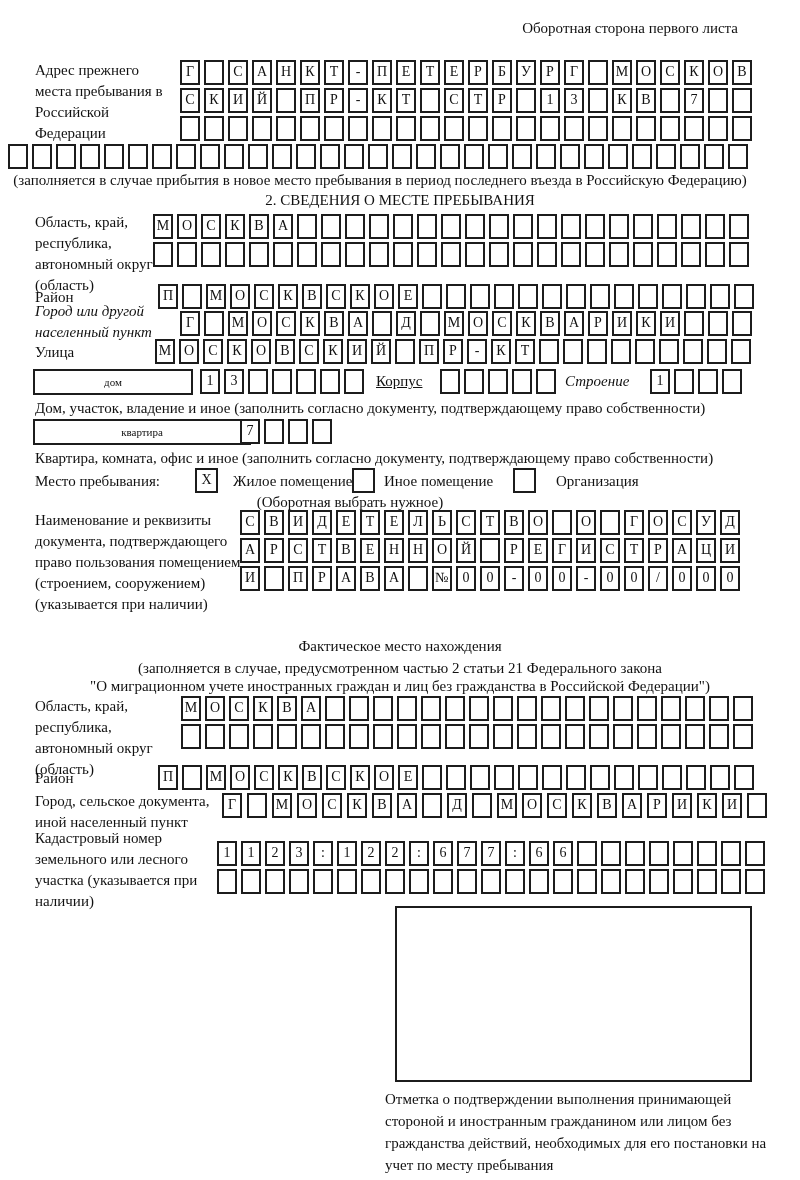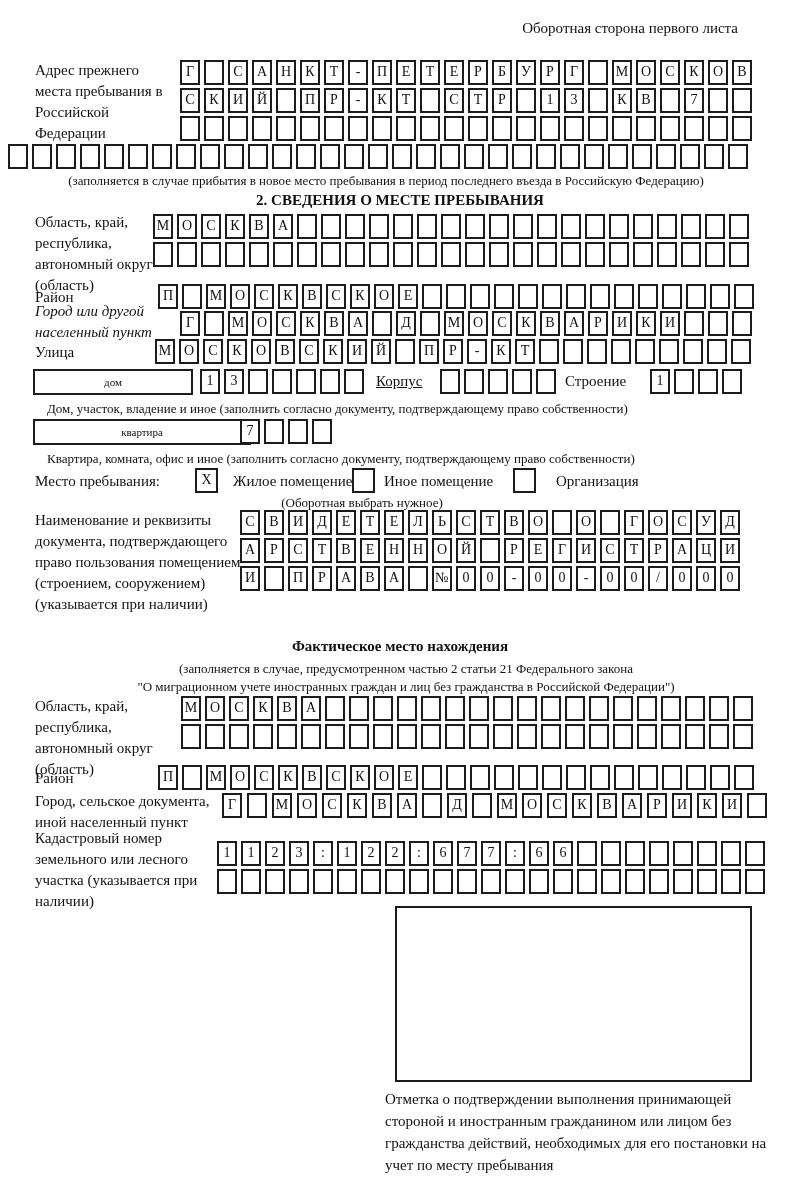--- a/index.html
+++ b/index.html
@@ -3,23 +3,23 @@
 <meta charset="utf-8">
 <style>
   html,body{margin:0;padding:0;background:#fff;}
   #form{
     position:relative;width:800px;height:1180px;background:#fff;
     font-family:"Liberation Serif","DejaVu Serif",serif;color:#111;
     overflow:hidden;
   }
   .abs{position:absolute;}
   .lbl{font-size:15px;line-height:21px;}
-  .cap{font-size:13px;line-height:17px;margin-left:12px;}
+  .cap{font-size:15px;line-height:17px;}
   .ctr{left:0;right:0;text-align:center;}
-  .bold{font-weight:bold;}
+  .bold{font-weight:normal;}
   .row{position:absolute;white-space:nowrap;height:25px;}
   .cell{
     display:inline-block;box-sizing:border-box;width:20px;height:25px;
     border:2px solid #1c1c1c;margin-right:4px;vertical-align:top;
     text-align:center;font-size:14px;line-height:20px;background:#fff;
   }
   .row.p25 .cell{margin-right:5px;}
   .wrect{
     position:absolute;box-sizing:border-box;height:26px;border:2px solid #1c1c1c;
     text-align:center;font-size:11px;line-height:22px;background:#fff;
@@ -58,21 +58,21 @@
   <div class="abs lbl" style="top:301px;left:35px;width:150px;font-style:italic;">Город или другой населенный пункт</div>
   <div class="row" style="top:311px;left:180px;"><span class="cell">Г</span><span class="cell"></span><span class="cell">М</span><span class="cell">О</span><span class="cell">С</span><span class="cell">К</span><span class="cell">В</span><span class="cell">А</span><span class="cell"></span><span class="cell">Д</span><span class="cell"></span><span class="cell">М</span><span class="cell">О</span><span class="cell">С</span><span class="cell">К</span><span class="cell">В</span><span class="cell">А</span><span class="cell">Р</span><span class="cell">И</span><span class="cell">К</span><span class="cell">И</span><span class="cell"></span><span class="cell"></span><span class="cell"></span></div>
 
   <div class="abs lbl" style="top:342px;left:35px;">Улица</div>
   <div class="row" style="top:339px;left:155px;"><span class="cell">М</span><span class="cell">О</span><span class="cell">С</span><span class="cell">К</span><span class="cell">О</span><span class="cell">В</span><span class="cell">С</span><span class="cell">К</span><span class="cell">И</span><span class="cell">Й</span><span class="cell"></span><span class="cell">П</span><span class="cell">Р</span><span class="cell">-</span><span class="cell">К</span><span class="cell">Т</span><span class="cell"></span><span class="cell"></span><span class="cell"></span><span class="cell"></span><span class="cell"></span><span class="cell"></span><span class="cell"></span><span class="cell"></span><span class="cell"></span></div>
 
   <div class="wrect" style="top:369px;left:33px;width:160px;">дом</div>
   <div class="row" style="top:369px;left:200px;"><span class="cell">1</span><span class="cell">3</span><span class="cell"></span><span class="cell"></span><span class="cell"></span><span class="cell"></span><span class="cell"></span></div>
   <div class="abs lbl" style="top:371px;left:376px;text-decoration:underline;">Корпус</div>
   <div class="row" style="top:369px;left:440px;"><span class="cell"></span><span class="cell"></span><span class="cell"></span><span class="cell"></span><span class="cell"></span></div>
-  <div class="abs lbl" style="top:371px;left:565px;">Строение</div>
+  <div class="abs lbl" style="top:371px;left:565px;font-style:italic;">Строение</div>
   <div class="row" style="top:369px;left:650px;"><span class="cell">1</span><span class="cell"></span><span class="cell"></span><span class="cell"></span></div>
   <div class="abs cap" style="top:400px;left:35px;">Дом, участок, владение и иное (заполнить согласно документу, подтверждающему право собственности)</div>
 
   <div class="wrect" style="top:419px;left:33px;width:218px;">квартира</div>
   <div class="row" style="top:419px;left:240px;"><span class="cell">7</span><span class="cell"></span><span class="cell"></span><span class="cell"></span></div>
   <div class="abs cap" style="top:450px;left:35px;">Квартира, комната, офис и иное (заполнить согласно документу, подтверждающему право собственности)</div>
 
   <div class="abs lbl" style="top:471px;left:35px;">Место пребывания:</div>
   <div class="cbx" style="top:468px;left:195px;">
     <span>X</span>

